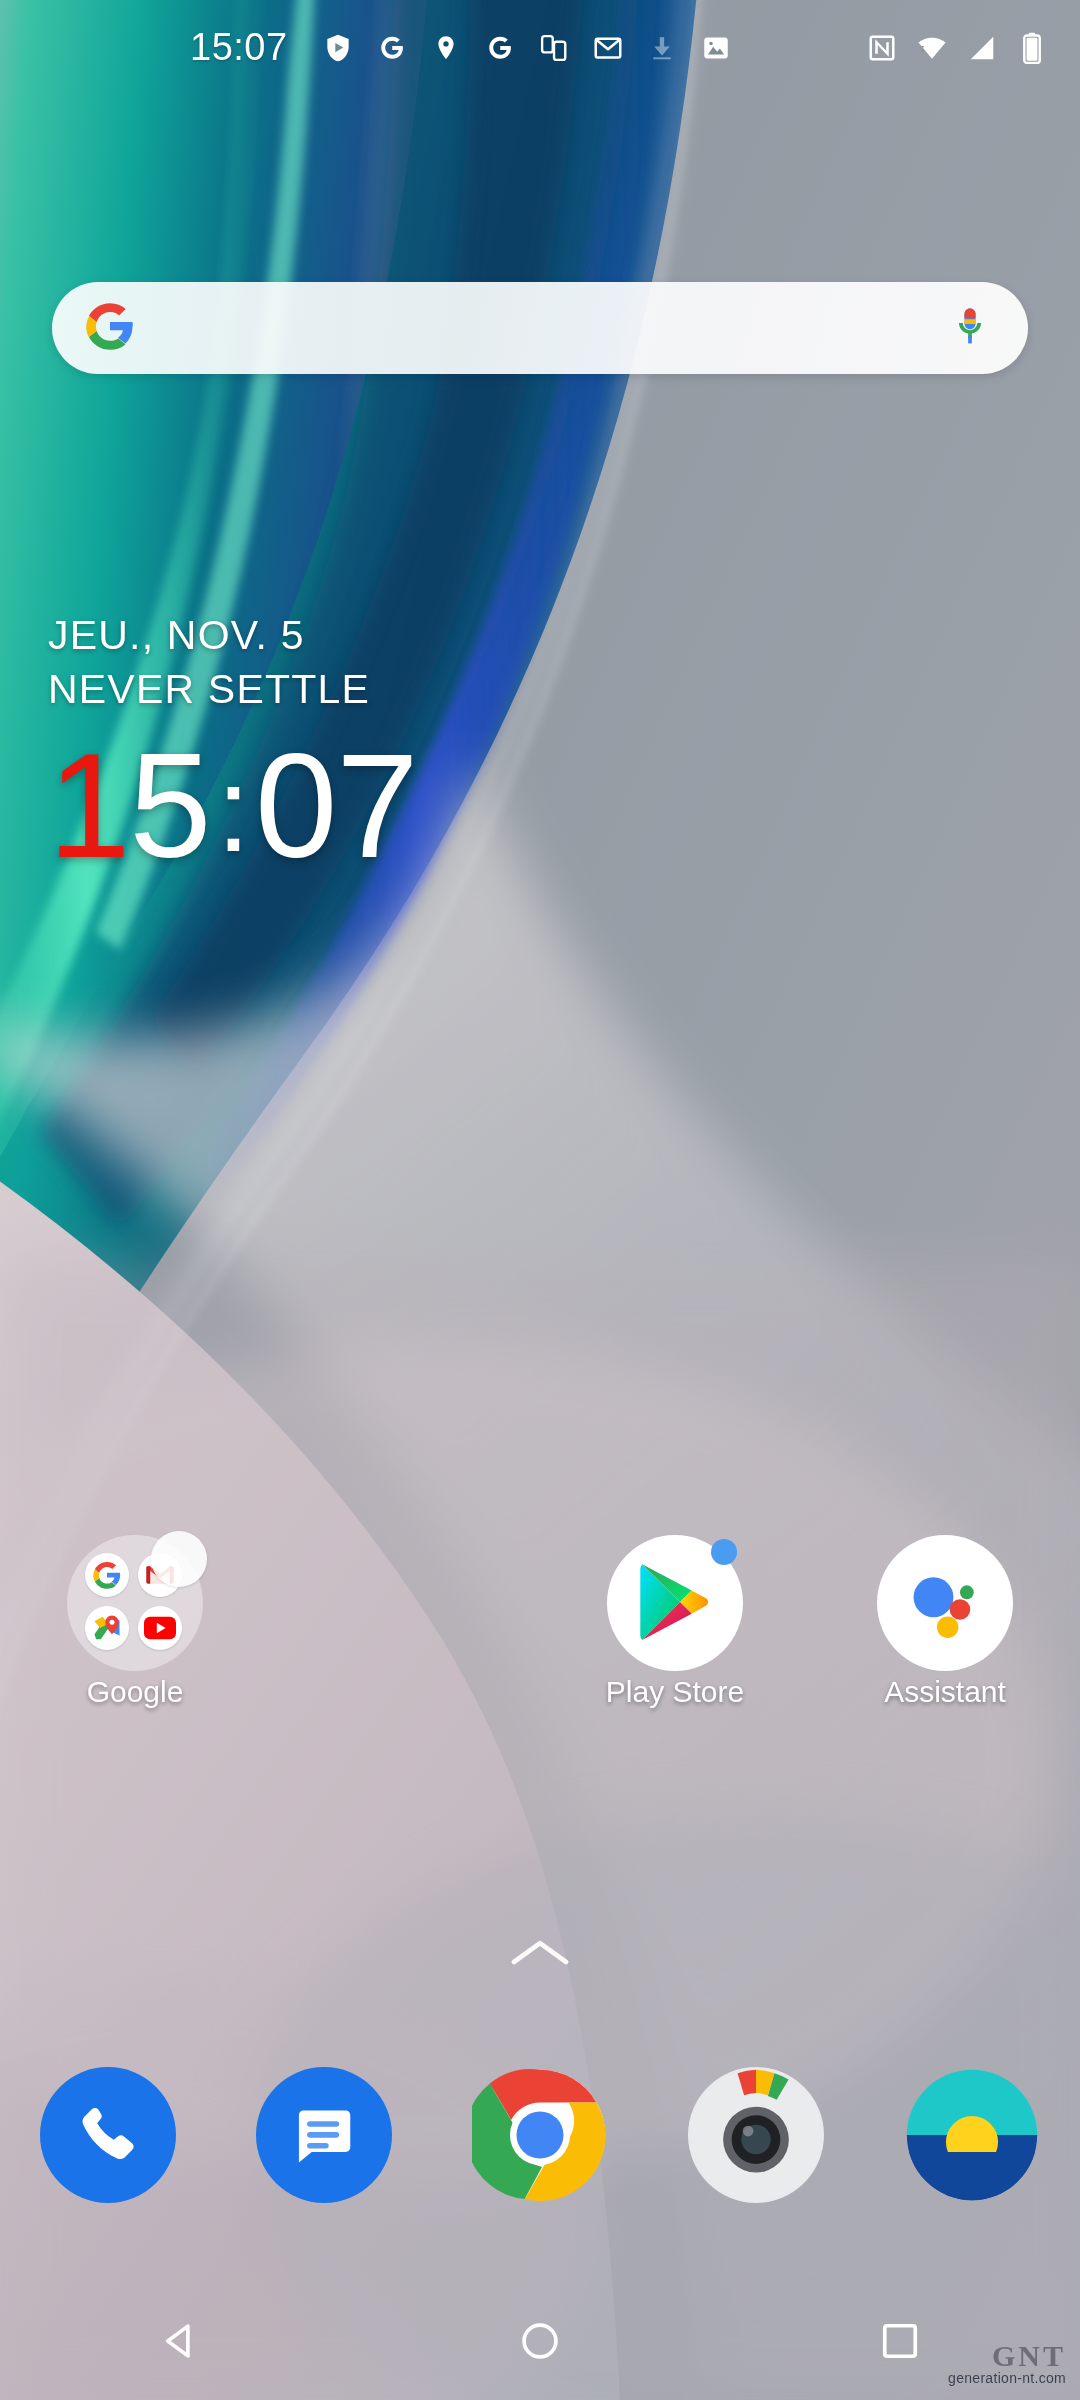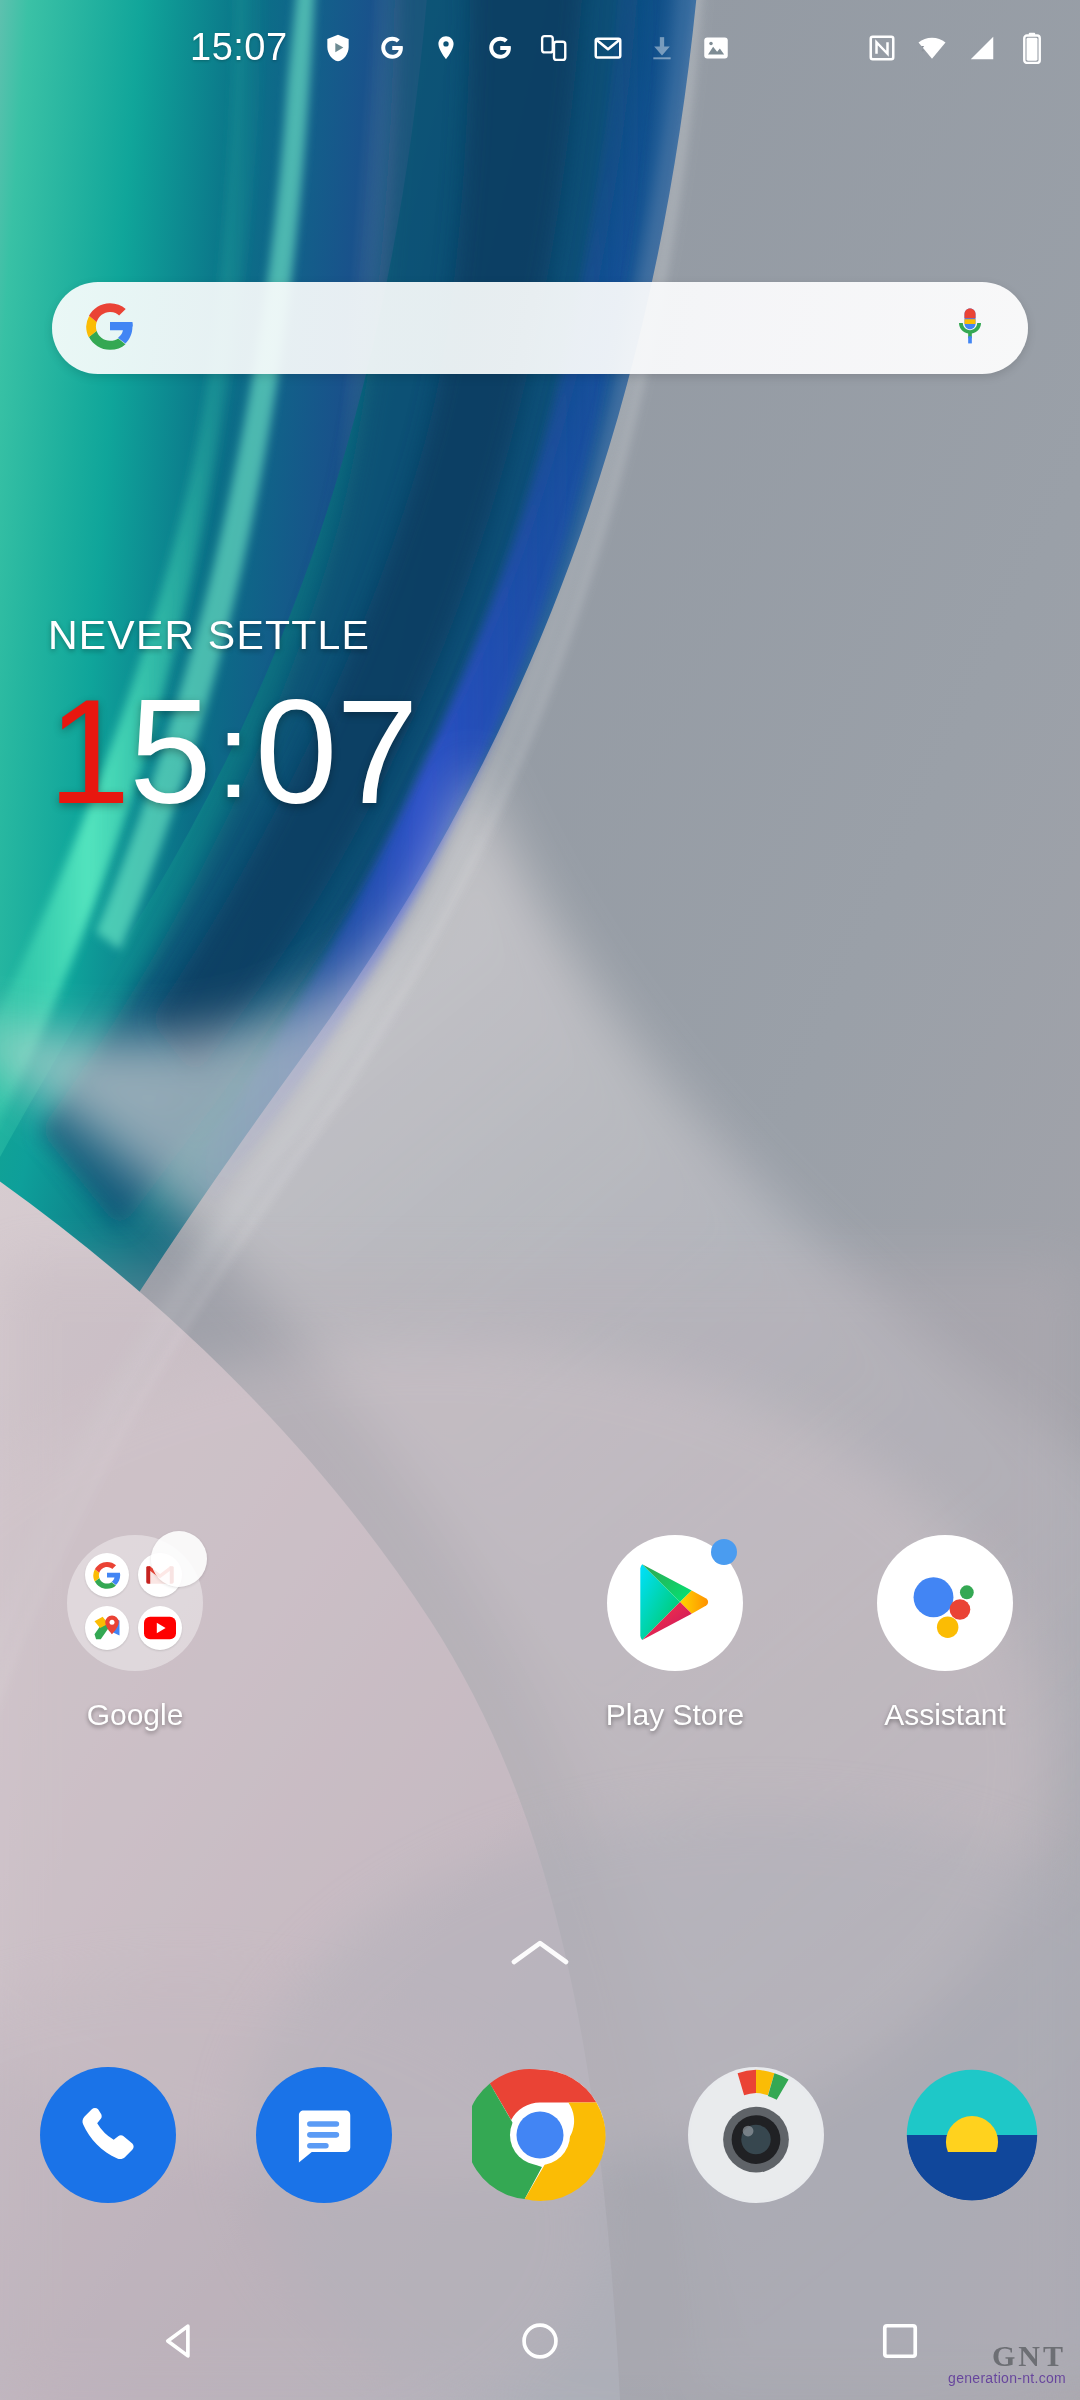--- a/index.html
+++ b/index.html
@@ -77,21 +77,21 @@
   .cw-colon { font-size:120px; padding:0 6px; position:relative; top:-6px; }
 
   
   #app-row {
     position:absolute; top:1535px; left:0; width:1080px; height:270px;
     display:flex; z-index:20;
   }
   .app-cell { width:270px; display:flex; flex-direction:column; align-items:center; }
   .app-ico { width:136px; height:136px; position:relative; }
   .app-label {
-    margin-top:27px; color:#ffffff; font-size:30px; font-weight:400;
+    margin-top:4px; color:#ffffff; font-size:30px; font-weight:400;
     text-shadow:0 2px 4px rgba(0,0,0,.38);
     white-space:nowrap;
   }
 
   
   .folder {
     width:136px; height:136px; border-radius:50%;
     background:rgba(255,255,255,.38);
     display:grid; grid-template-columns:1fr 1fr; grid-template-rows:1fr 1fr;
     gap:6px; padding:18px; position:relative;
@@ -135,21 +135,21 @@
   }
   .nav-btn { width:160px; height:100px; display:flex; align-items:center; justify-content:center; }
 
   
   #watermark {
     position:absolute; right:14px; bottom:14px; z-index:50;
     text-align:right; line-height:1.05; opacity:.72;
   }
   .wm-main { color:#55585c; font-size:30px; font-weight:700; letter-spacing:3px;
              font-family:Liberation Serif, serif; }
-  .wm-sub { color:#4c1d95; font-size:14px; letter-spacing:.3px; }
+  .wm-sub { color:#0f172a; font-size:14px; letter-spacing:.3px; }
 </style>
 </head>
 <body>
 
 <div id="wallpaper">
   <div class="wp-base"></div>
   <svg class="wp-svg" viewBox="0 0 1080 2400" preserveAspectRatio="none">
     <defs>
       <linearGradient id="gTeal" x1="0" y1="0" x2="1" y2="0.5">
         <stop offset="0%" stop-color="#c9c2c6"></stop>
@@ -355,20 +355,21 @@
       <path fill="#4285F4" d="M12 2.4c-1.7 0-3 1.35-3 3v5.4c0 1.65 1.3 3 3 3s3-1.35 3-3V5.4c0-1.65-1.3-3-3-3z"></path>
       <path fill="#34A853" d="M12 14.3c-2.1 0-3.9-1.75-3.9-3.9H6c0 2.9 2.2 5.3 5 5.7v2.6h2v-2.6c2.8-.4 5-2.8 5-5.7h-2.1c0 2.15-1.8 3.9-3.9 3.9z"></path>
       <path fill="#EA4335" d="M12 2.4c-1.7 0-3 1.35-3 3v2.4h6V5.4c0-1.65-1.3-3-3-3z"></path>
       <path fill="#FBBC05" d="M9 8.3h6v2.6H9z"></path>
       <rect x="11" y="17.6" width="2" height="3.9" fill="#4285F4"></rect>
     </svg>
   </div>
 </div>
 
 <div id="clock-widget">
+  <div class="cw-date">JEU., NOV. 5</div>
   <div class="cw-tag">NEVER SETTLE</div>
   <div class="cw-time">
     <span class="cw-h1">1</span>
       <span>5</span>
       <span class="cw-colon">:</span>
       <span>07</span>
   </div>
 </div>
 
 <div id="app-row">

